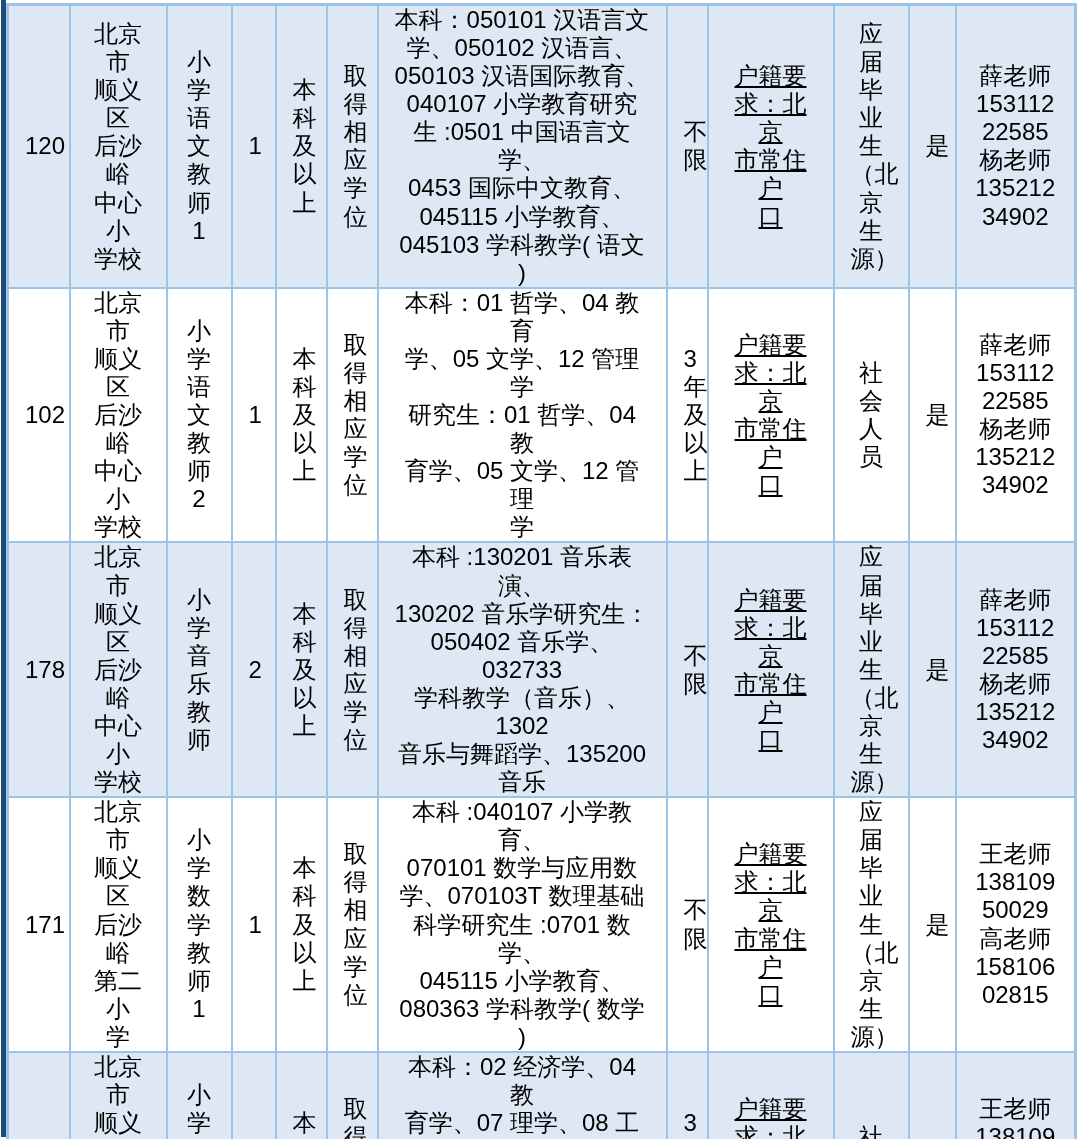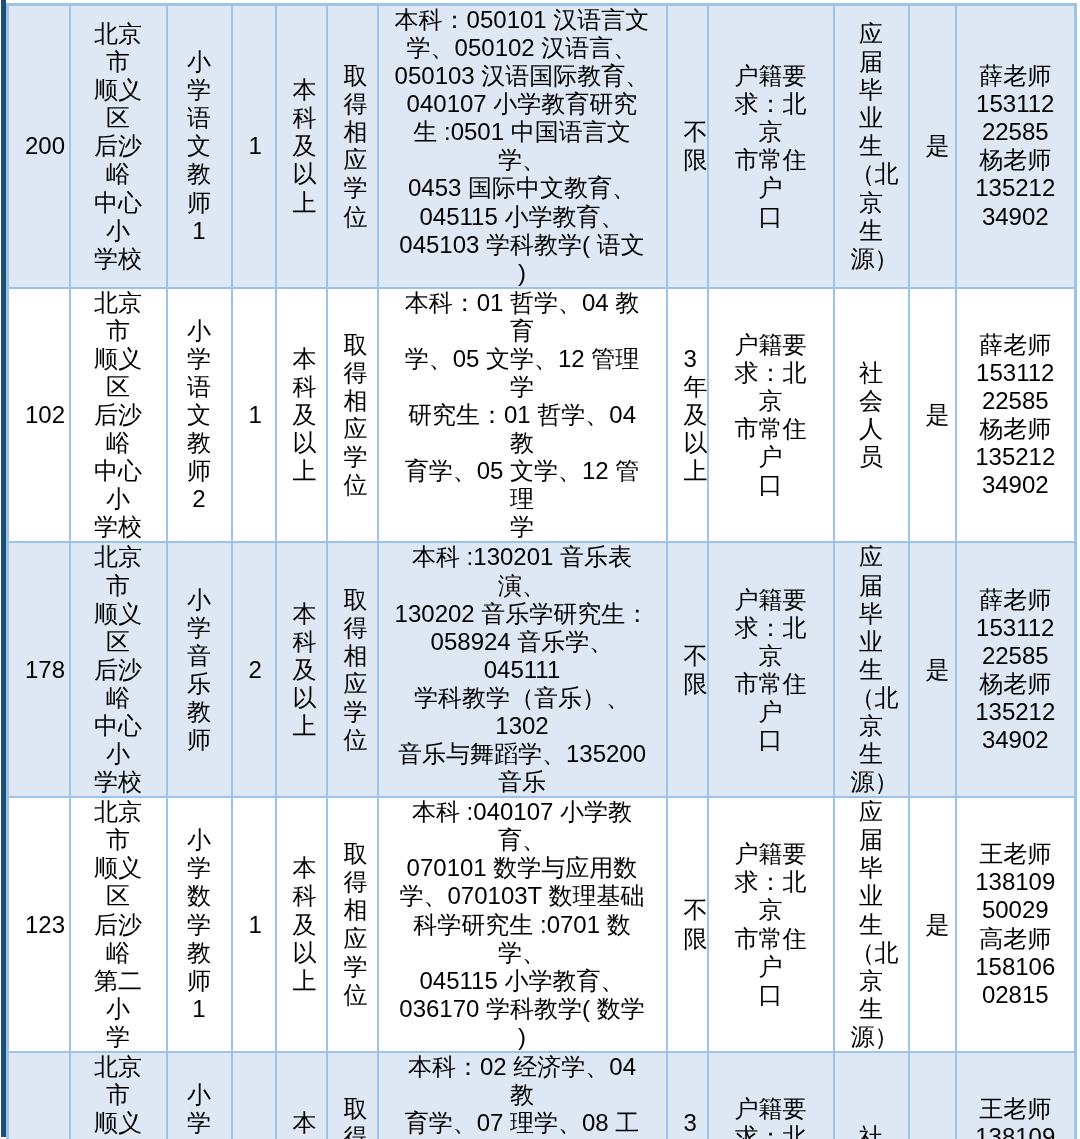--- a/index.html
+++ b/index.html
@@ -50,21 +50,21 @@
     font-size: 24px;
     line-height: 1.17;
     padding: 0 16px;
     overflow: hidden;
     background: #ffffff;
   }
   tr.row-alt td { background: #dde8f4; }
   tr.recruit-row { height: 225px; }
   td.c-majors { font-size: 23px; line-height: 1.16; padding: 0 2px; }
   td.c-contact { font-size: 24px; }
-  td.c-hukou { padding: 0 4px; }
+  td.c-hukou { padding: 0 4px; text-decoration: underline; }
 </style>
 </head>
 <body>
 
 <div class="sheet">
   <div class="edge-stripe"></div>
   <div class="table-wrap">
     <table class="recruit">
       <colgroup>
         <col style="width:62px">
@@ -75,21 +75,21 @@
           <col style="width:51px">
           <col style="width:289px">
           <col style="width:41px">
         <col style="width:126px">
           <col style="width:75px">
           <col style="width:47px">
           <col style="width:120px">
       </colgroup>
       <tbody>
         <tr class="recruit-row row-alt">
-          <td class="c-no">200</td>
+          <td class="c-no">120</td>
           <td class="c-school">北京市
 顺义区
 后沙峪
 中心小
 学校</td>
           <td class="c-position">小
 学
 语
 文
 教
@@ -203,21 +203,21 @@
 以
 上</td>
           <td class="c-degree">取
 得
 相
 应
 学
 位</td>
           <td class="c-majors">本科 :130201 音乐表演、
 130202 音乐学研究生：
-058924 音乐学、045111
+050402 音乐学、032733
 学科教学（音乐）、1302
 音乐与舞蹈学、135200
 音乐</td>
           <td class="c-years">不
 限</td>
           <td class="c-hukou">户籍要
 求：北京
 市常住户
 口</td>
           <td class="c-source">应届
@@ -228,21 +228,21 @@
 源）</td>
           <td class="c-interview">是</td>
           <td class="c-contact">薛老师
 153112
 22585
 杨老师
 135212
 34902</td>
         </tr>
         <tr class="recruit-row">
-          <td class="c-no">123</td>
+          <td class="c-no">171</td>
           <td class="c-school">北京市
 顺义区
 后沙峪
 第二小
 学</td>
           <td class="c-position">小
 学
 数
 学
 教
@@ -257,21 +257,21 @@
 得
 相
 应
 学
 位</td>
           <td class="c-majors">本科 :040107 小学教育、
 070101 数学与应用数
 学、070103T 数理基础
 科学研究生 :0701 数学、
 045115 小学教育、
-036170 学科教学( 数学 )</td>
+080363 学科教学( 数学 )</td>
           <td class="c-years">不
 限</td>
           <td class="c-hukou">户籍要
 求：北京
 市常住户
 口</td>
           <td class="c-source">应届
 毕业
 生
 （北

